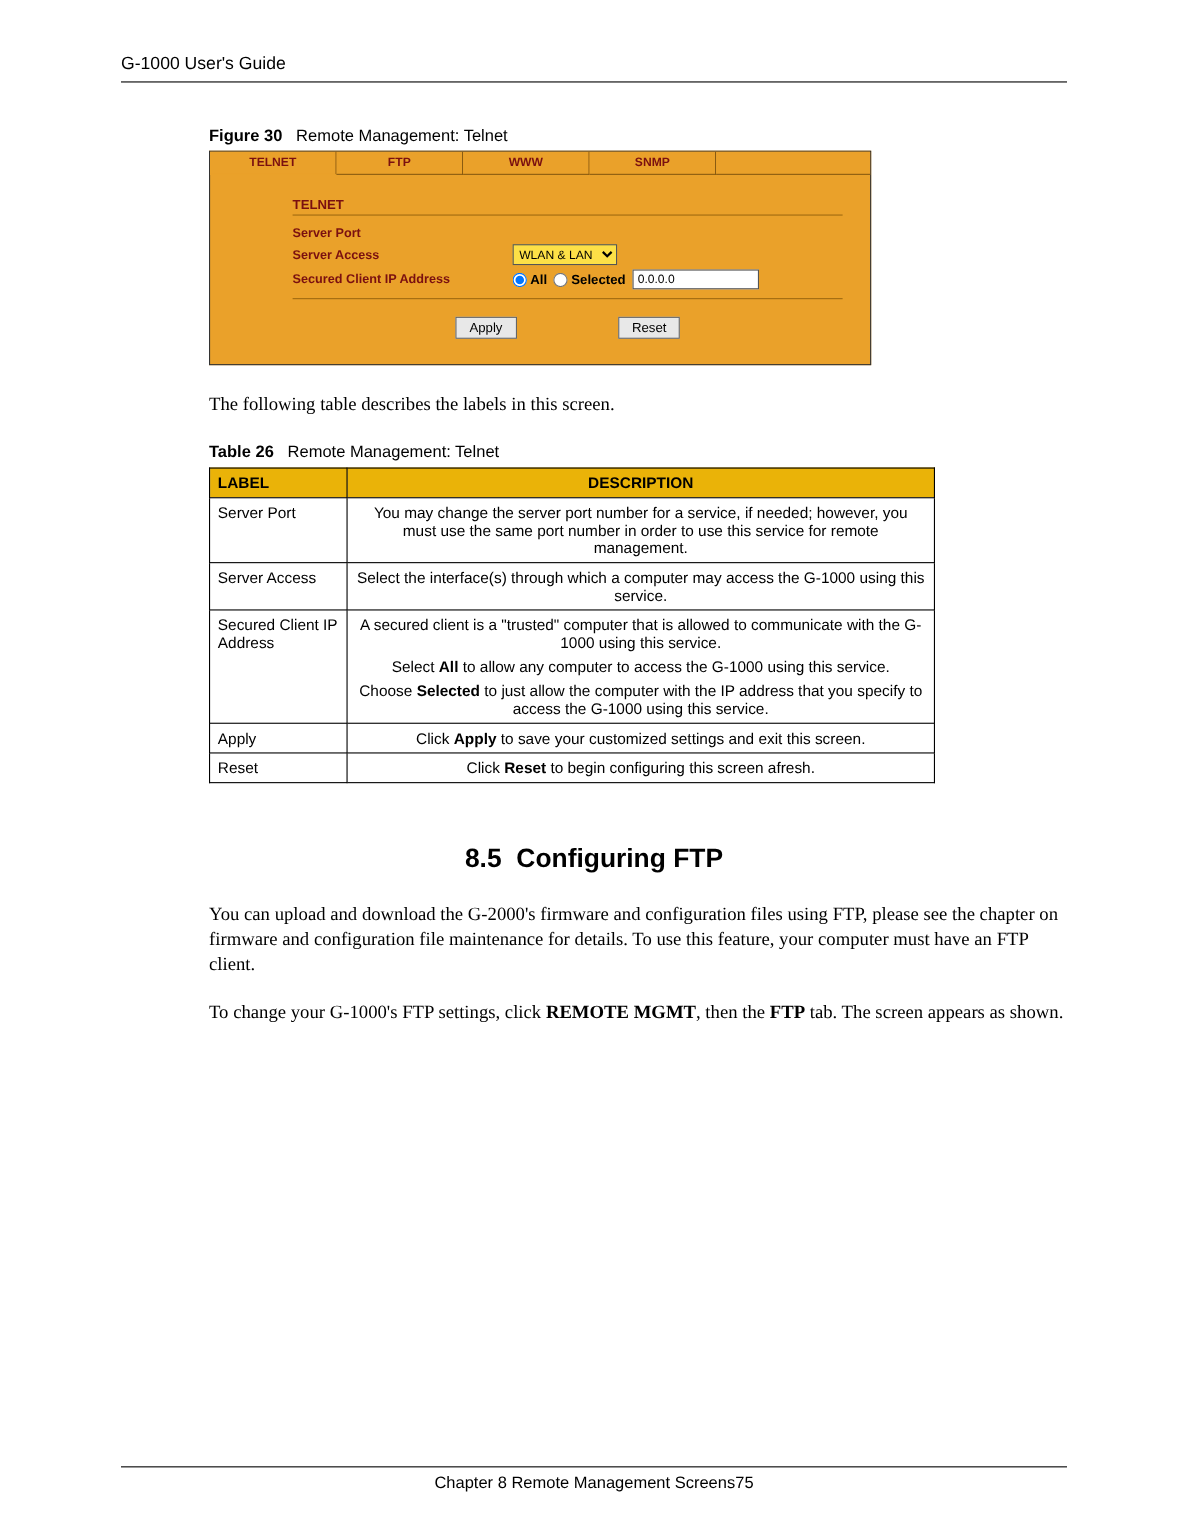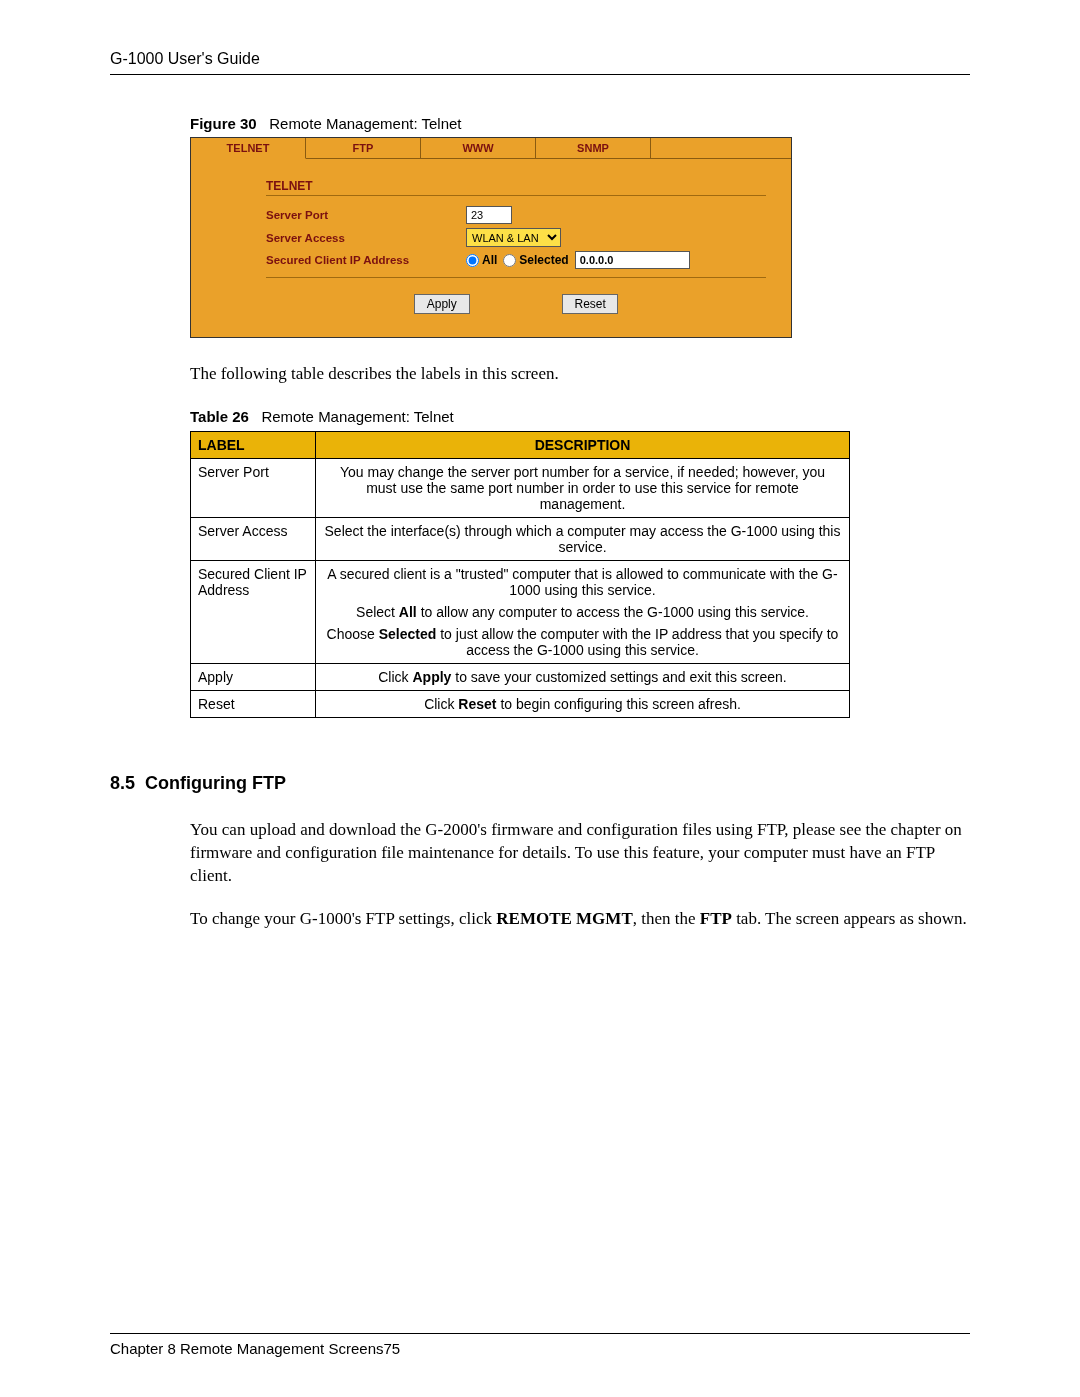--- a/index.html
+++ b/index.html
@@ -169,40 +169,41 @@
       font-weight: bold;
       text-align: center;
       background: #eab308;
     }
     table.desc-table th:first-child { text-align: left; width: 125px; }
     .cell-para { margin-bottom: 6px; text-align: center; }
     .cell-para:last-child { margin-bottom: 0; }
 
     h2.section-heading {
       font-family: Arial, Helvetica, sans-serif;
-      font-size: 18px;
+      font-size: 24px;
       font-weight: bold;
       margin-top: 55px;
       margin-bottom: 25px;
+      text-align: center;
     }
 
     .footer {
       position: absolute;
       bottom: 40px;
       left: 110px;
       right: 110px;
     }
     .footer hr {
       border: none;
       border-top: 1px solid #000;
       margin-bottom: 6px;
     }
     .footer-row {
       display: flex;
-      justify-content: flex-start;
+      justify-content: center;
       font-size: 15px;
       font-family: Arial, sans-serif;
     }
   </style>
 </head>
 <body>
 
 <div class="page">
   <div class="header-right">G-1000 User's Guide</div>
   <hr class="top-rule">
@@ -217,23 +218,20 @@
       <div class="ui-tab">FTP</div>
       <div class="ui-tab">WWW</div>
       <div class="ui-tab">SNMP</div>
       <div class="ui-tab last"></div>
     </div>
     <div class="ui-body">
       <div class="section-title">TELNET</div>
 
       <div class="form-row">
         <div class="form-label">Server Port</div>
-        <div class="form-control-cell">
-          <input class="txtbox" style="width: 46px;" value="23">
-        </div>
       </div>
 
       <div class="form-row">
         <div class="form-label">Server Access</div>
         <div class="form-control-cell">
           <select class="selbox" style="width:95px">
             <option>WLAN &amp; LAN</option>
           </select>
         </div>
       </div>
@@ -242,21 +240,21 @@
         <div class="form-label">Secured Client IP Address</div>
         <div class="form-control-cell">
           <span class="radio-wrap">
             <input type="radio" checked="" style="">
             <span>All</span>
           </span>
           <span class="radio-wrap">
             <input type="radio" style="">
             <span>Selected</span>
           </span>
-          <input class="txtbox" style="width: 115px; font-weight: bold;" value="0.0.0.0">
+          <input class="txtbox" style="width: 115px;" value="0.0.0.0">
         </div>
       </div>
 
       <hr class="hr-sep">
 
       <div class="btn-row">
         <button class="ui-btn">Apply</button>
         <button class="ui-btn">Reset</button>
       </div>
     </div>

